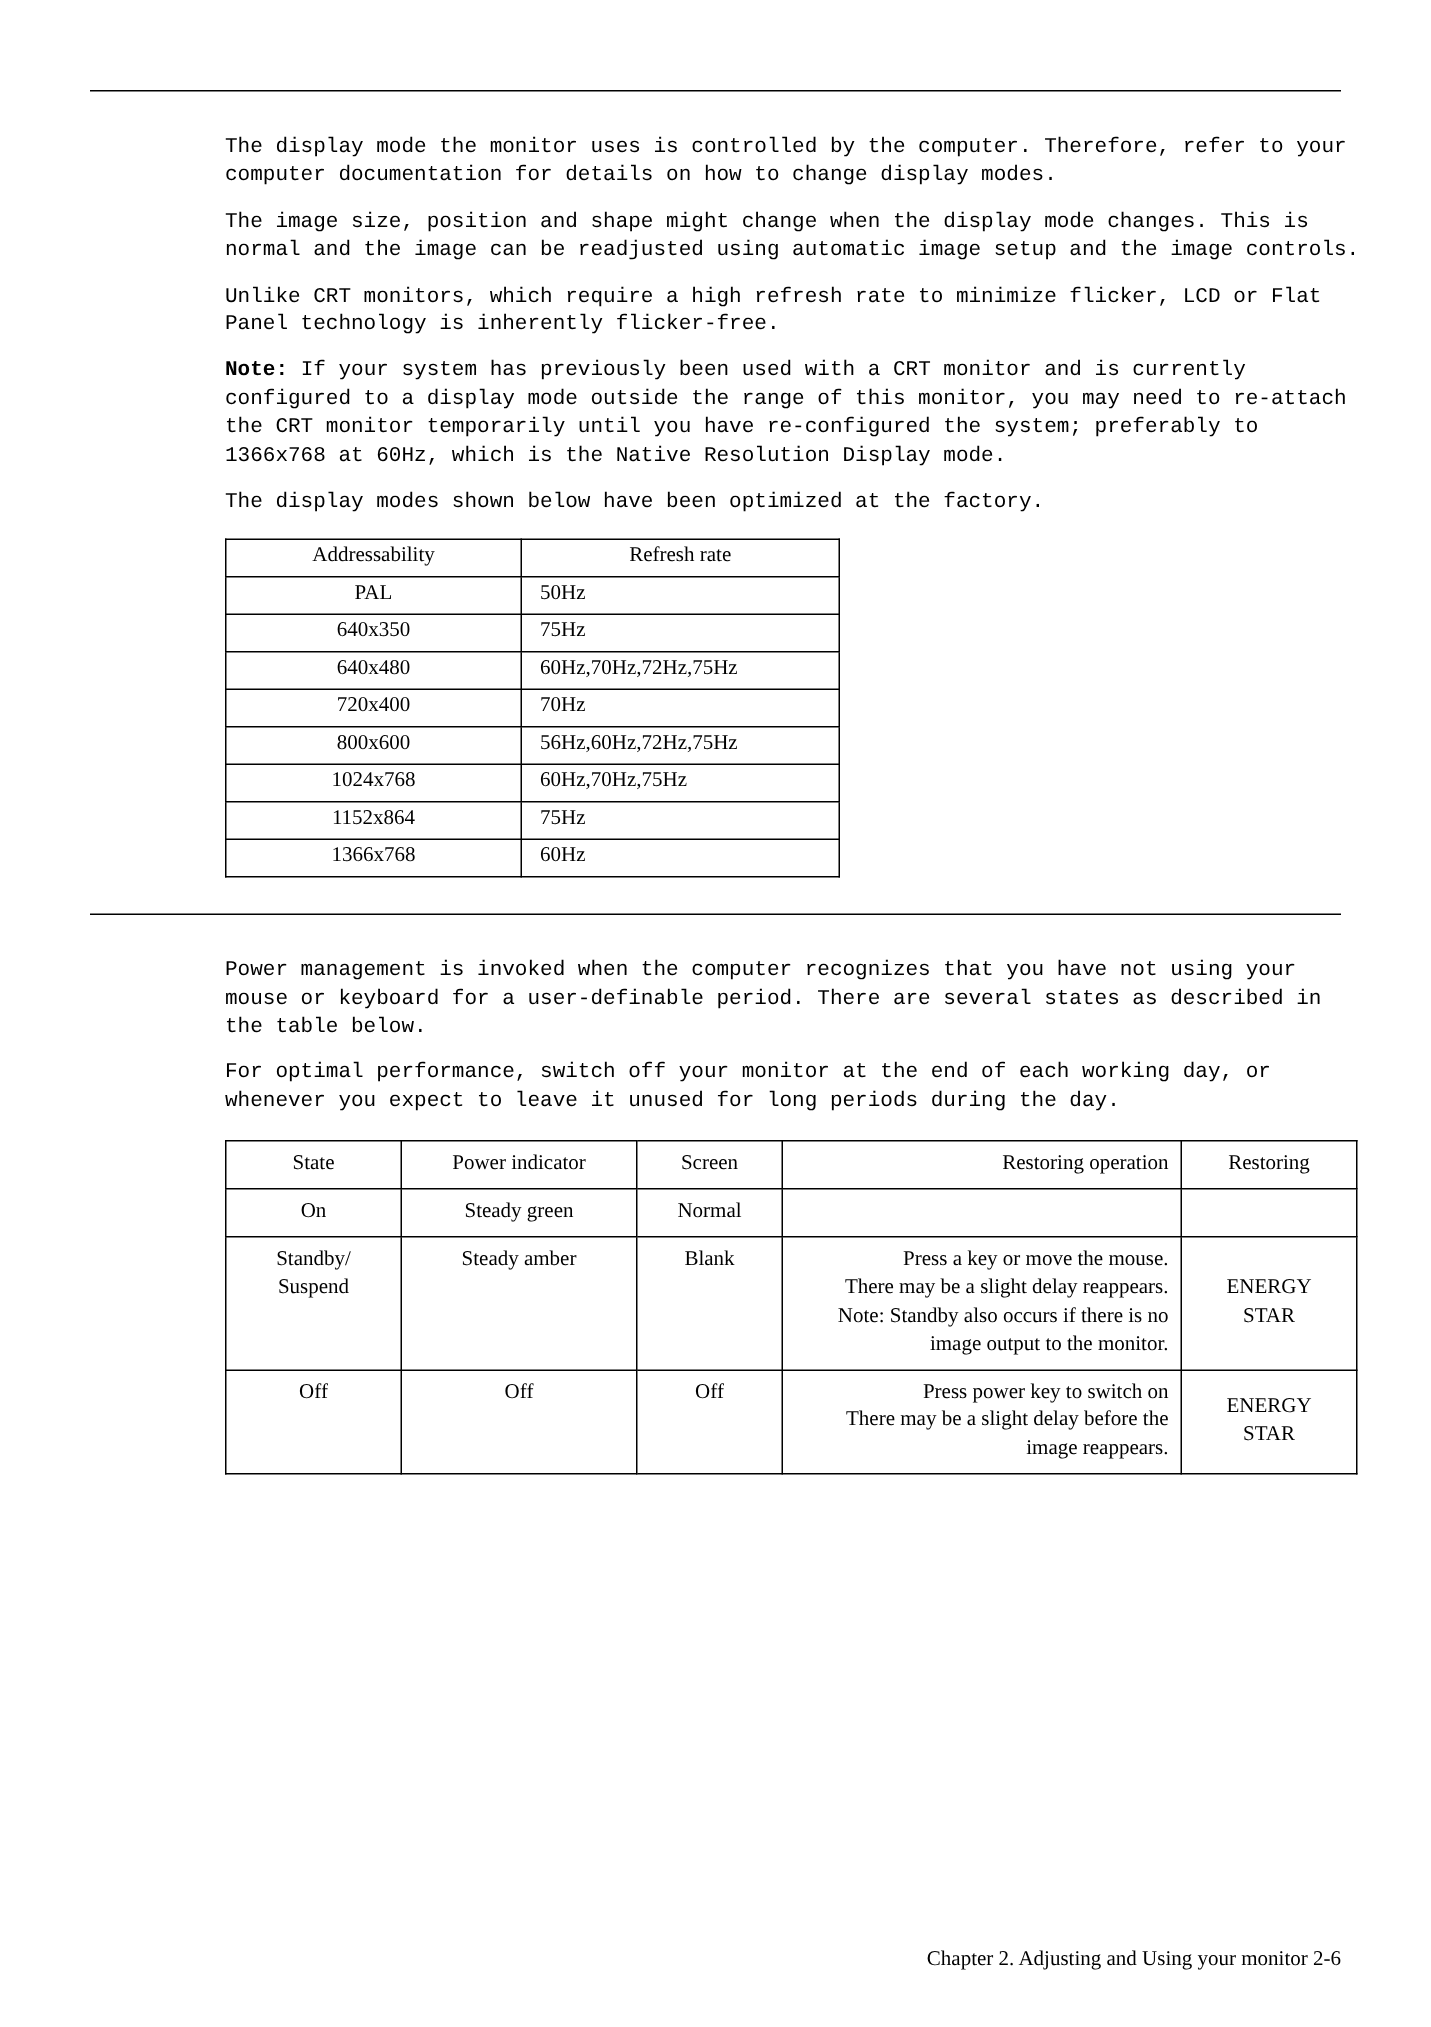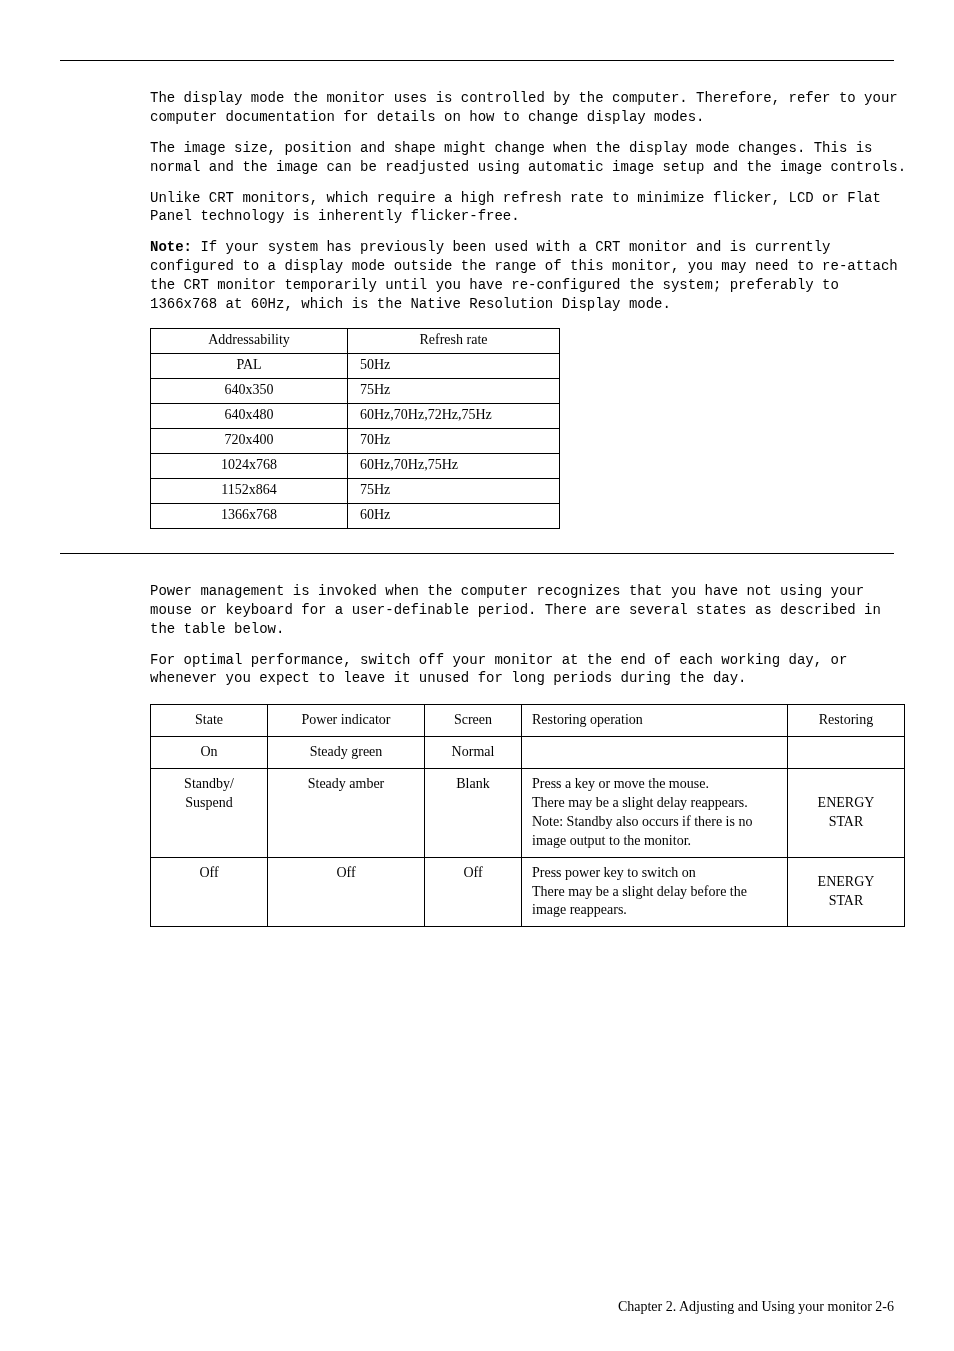--- a/index.html
+++ b/index.html
@@ -72,21 +72,21 @@
     border: 1px solid #000;
     padding: 6px 8px;
     vertical-align: top;
   }
   table.t2 th {
     font-weight: normal;
   }
   table.t2 .c-state { width: 100px; text-align: center; }
   table.t2 .c-power { width: 140px; text-align: center; }
   table.t2 .c-screen{ width: 80px;  text-align: center; }
-  table.t2 .c-restore{ text-align: left; padding-left: 10px;}
+  table.t2 .c-restore{ text-align: right; padding-left: 10px;}
   table.t2 .c-comp  { width: 100px; text-align: center; vertical-align: middle;}
   table.t2 td.c-state,
   table.t2 td.c-power,
   table.t2 td.c-screen { vertical-align: top; text-align: center; }
   table.t2 td.c-comp { text-align: center; }
   .comp-inner { display:flex; flex-direction:column; justify-content:center; gap:6px; height:100%; }
 
   .footer {
     position: absolute;
     bottom: 34px;
@@ -101,20 +101,21 @@
 
   <hr class="section-rule">
 
   <div class="body-text">
     <p>The display mode the monitor uses is controlled by the computer. Therefore, refer to your computer documentation for details on how to change display modes.</p>
     <p>The image size, position and shape might change when the display mode changes. This is normal and the image can be readjusted using automatic image setup and the image controls.</p>
     <p>Unlike CRT monitors, which require a high refresh rate to minimize flicker, LCD or Flat Panel technology is inherently flicker-free.</p>
     <p>
       <span class="bold">Note:</span><span> If your system has previously been used with a CRT monitor and is currently configured to a display mode outside the range of this monitor, you may need to re-attach the CRT monitor temporarily until you have re-configured the system; preferably to 1366x768 at 60Hz, which is the Native Resolution Display mode.</span>
     </p>
+    <p>The display modes shown below have been optimized at the factory.</p>
   </div>
 
   <table class="t1">
     <thead>
       <tr>
         <th>Addressability</th>
         <th>Refresh rate</th>
       </tr>
     </thead>
     <tbody>
@@ -126,20 +127,24 @@
           <td class="col-a">640x350</td>
           <td class="col-r">75Hz</td>
         </tr>
       <tr>
           <td class="col-a">640x480</td>
           <td class="col-r">60Hz,70Hz,72Hz,75Hz</td>
         </tr>
       <tr>
           <td class="col-a">720x400</td>
           <td class="col-r">70Hz</td>
+        </tr>
+      <tr>
+          <td class="col-a">800x600</td>
+          <td class="col-r">56Hz,60Hz,72Hz,75Hz</td>
         </tr>
       <tr>
           <td class="col-a">1024x768</td>
           <td class="col-r">60Hz,70Hz,75Hz</td>
         </tr>
       <tr>
           <td class="col-a">1152x864</td>
           <td class="col-r">75Hz</td>
         </tr>
       <tr>

